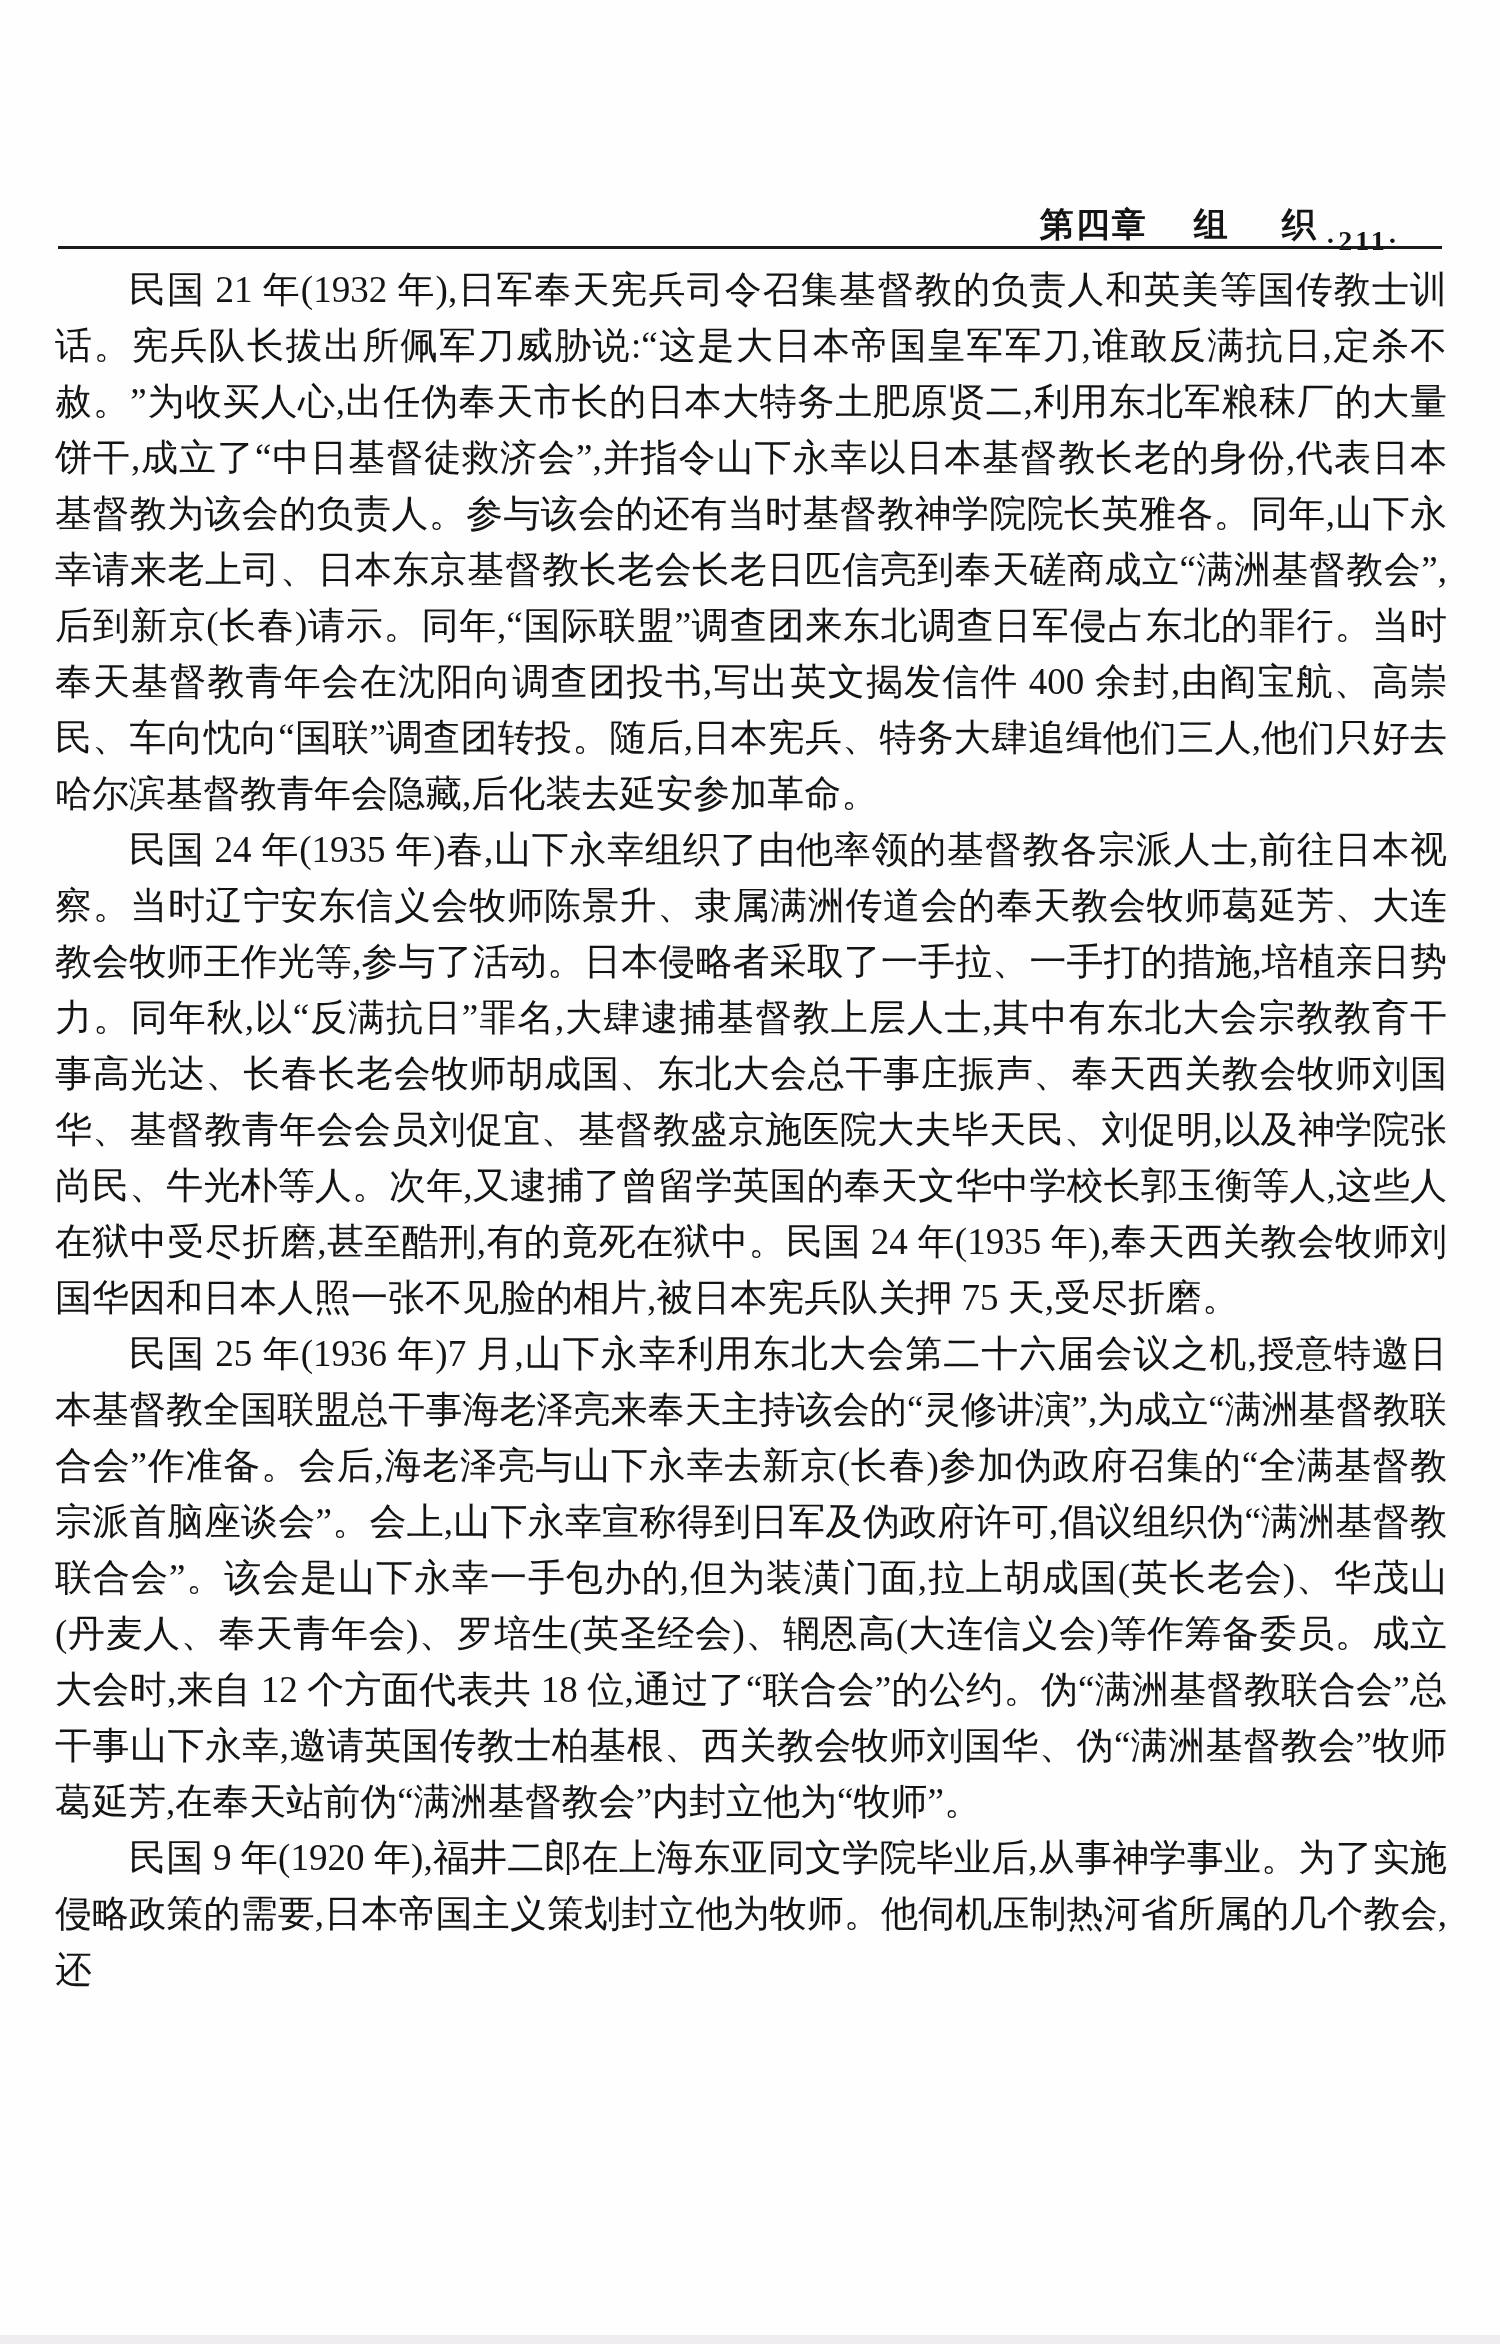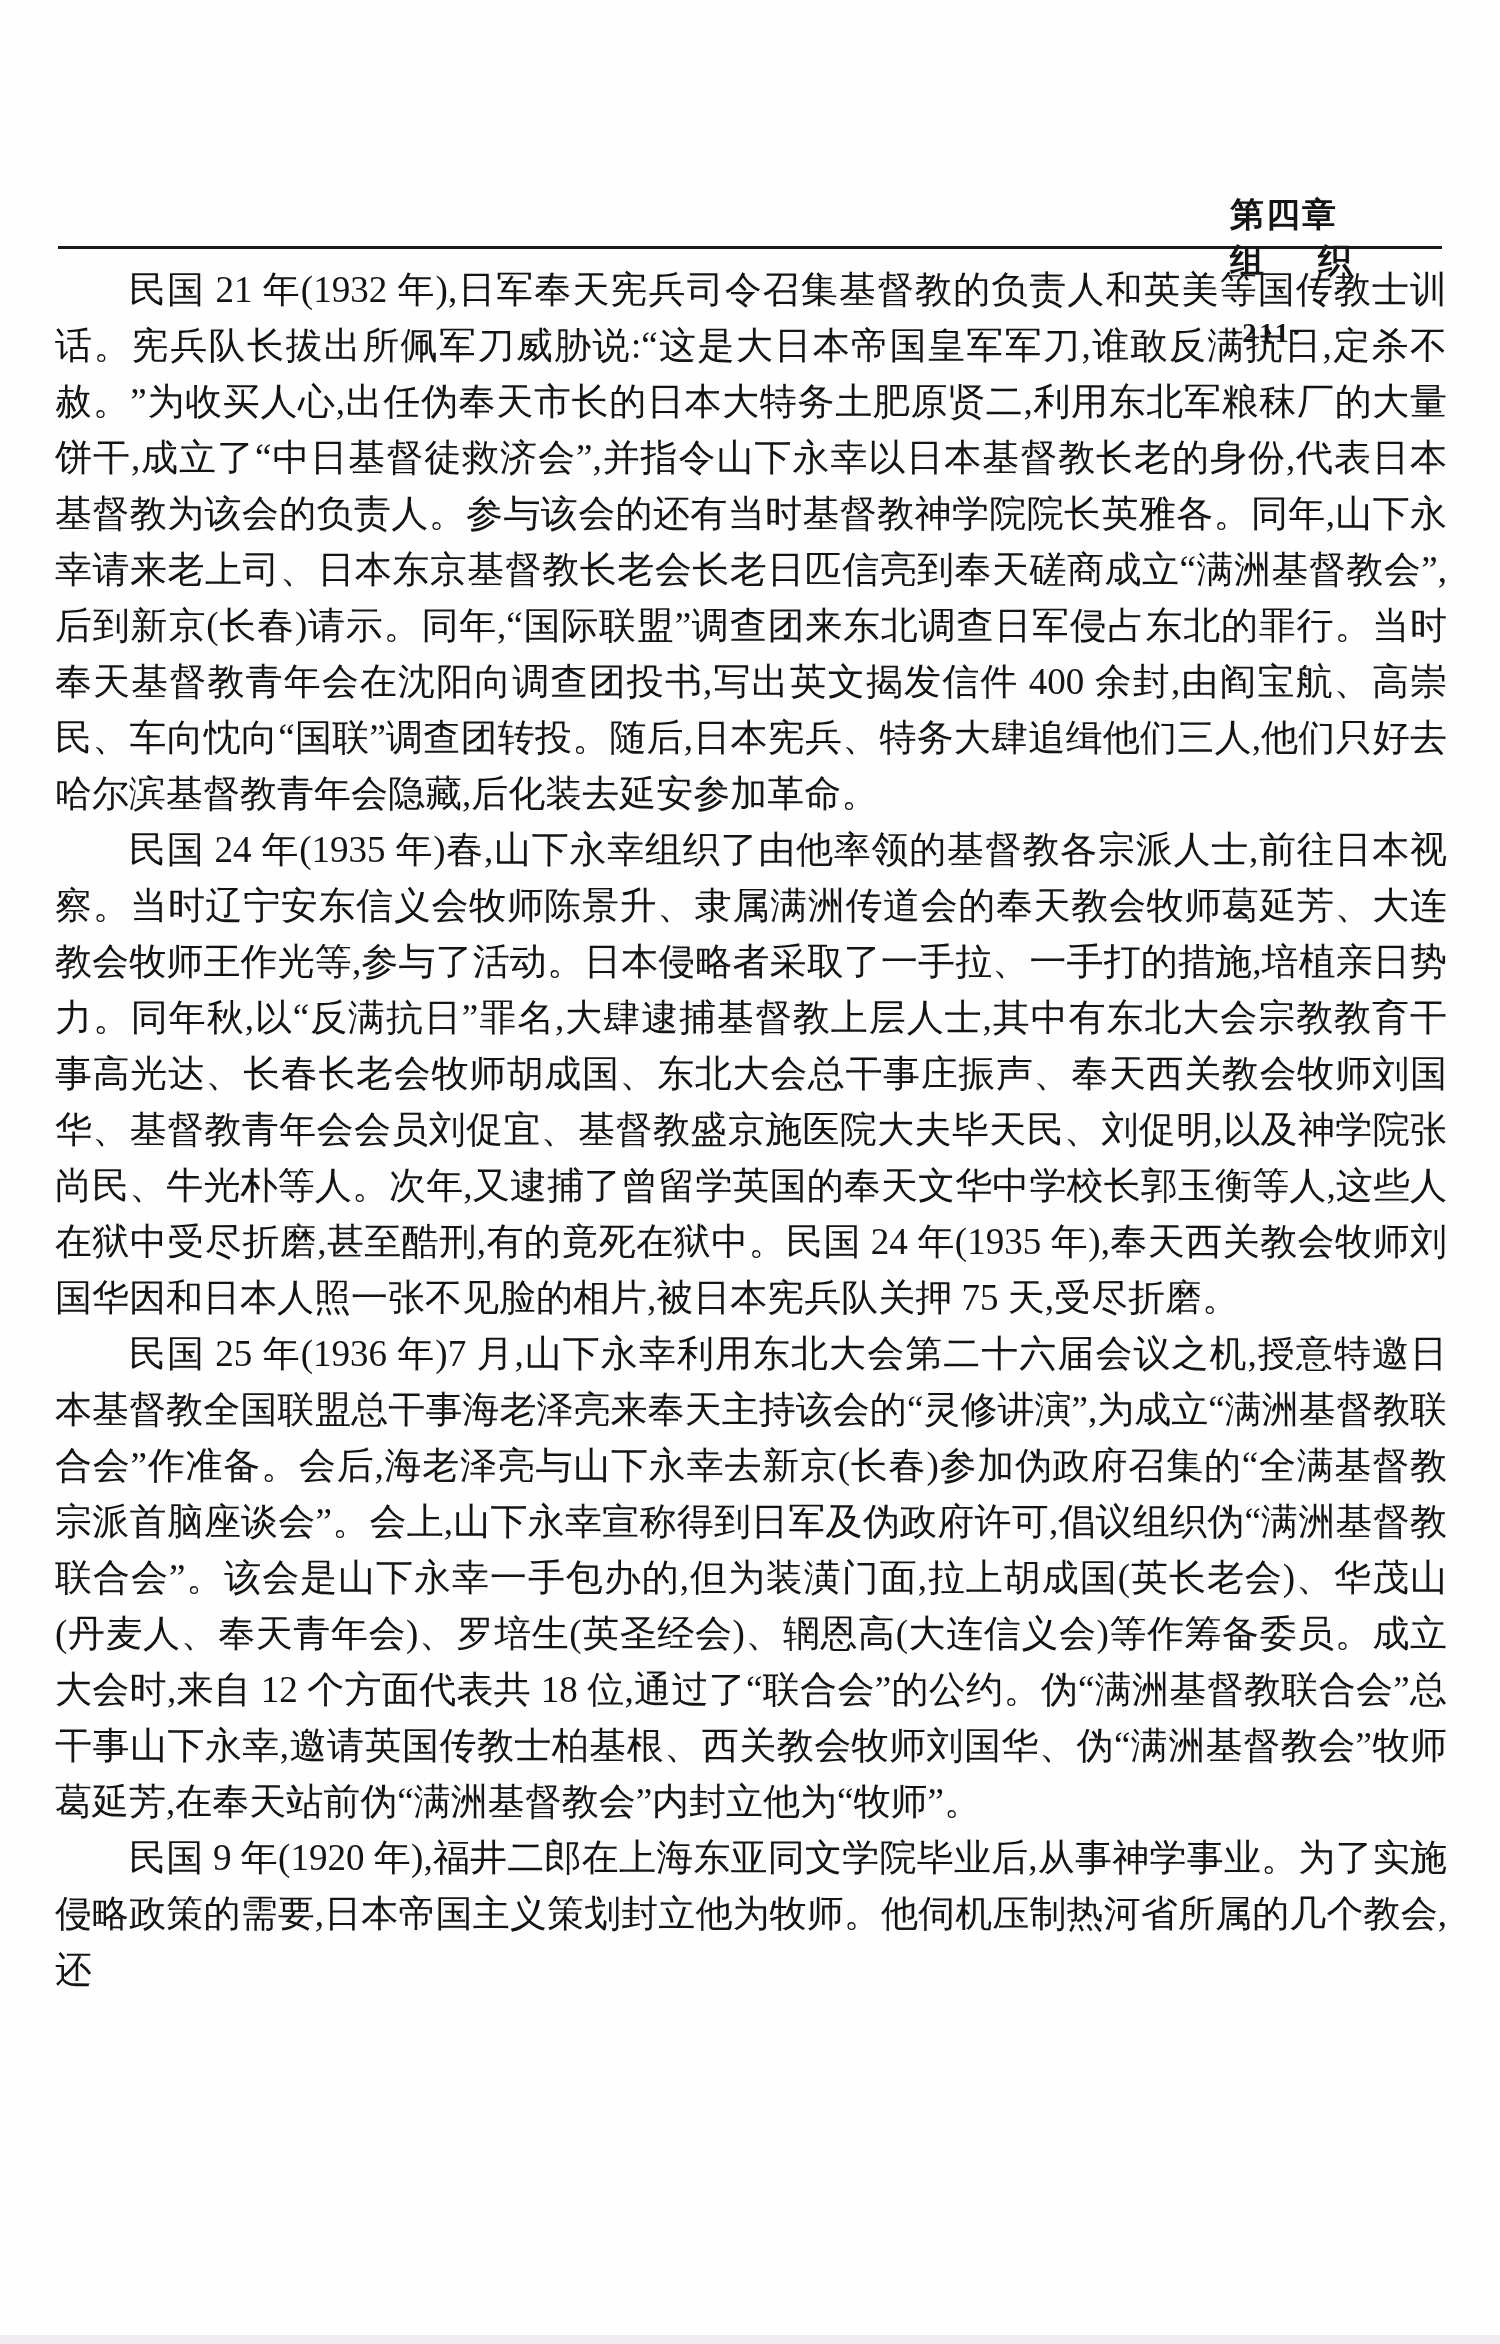--- a/index.html
+++ b/index.html
@@ -14,29 +14,28 @@
     background: #fefefe;
     font-family: "Liberation Serif", "DejaVu Serif", serif;
     color: #141414;
     overflow: hidden;
   }
   .page-header {
     position: absolute;
     top: 192px;
     right: 100px;
     display: flex;
-    align-items: flex-start;
+    align-items: center;
     font-size: 34px;
     font-weight: bold;
     letter-spacing: 2px;
     white-space: nowrap;
-    flex-direction: column;
   }
   .page-header .chapter { margin-right: 46px; }
-  .page-header .section { margin-right: 38px; letter-spacing: 10px; }
+  .page-header .section { letter-spacing: 10px; }
   .page-header .pageno  { font-weight: bold; letter-spacing: 3px; font-size: 28px; margin-top: 33px; }
   .header-rule {
     position: absolute;
     top: 246px;
     left: 58px;
     width: 1384px;
     height: 3px;
     background: #1b1b1b;
   }
   .body-text {

